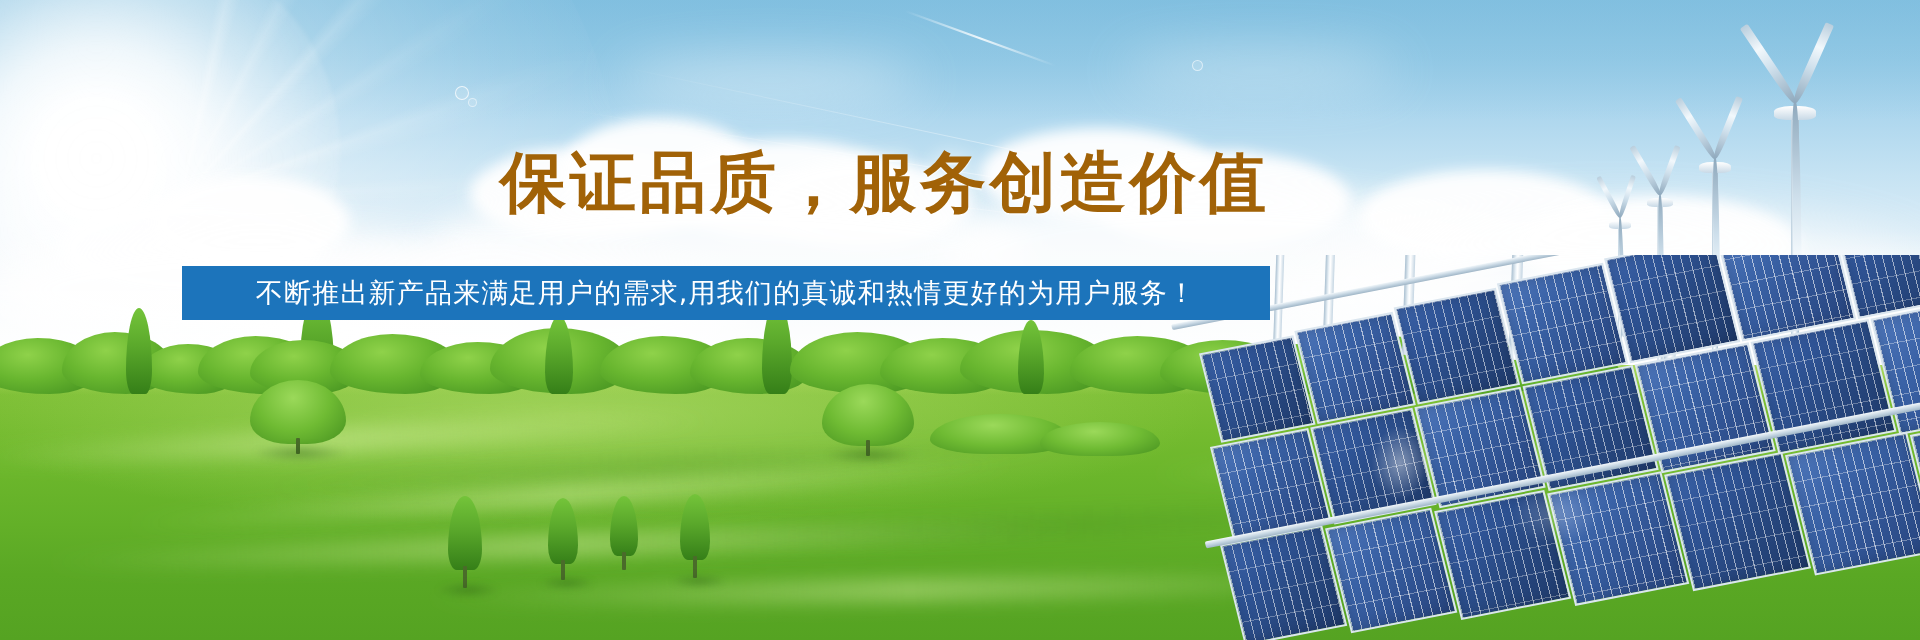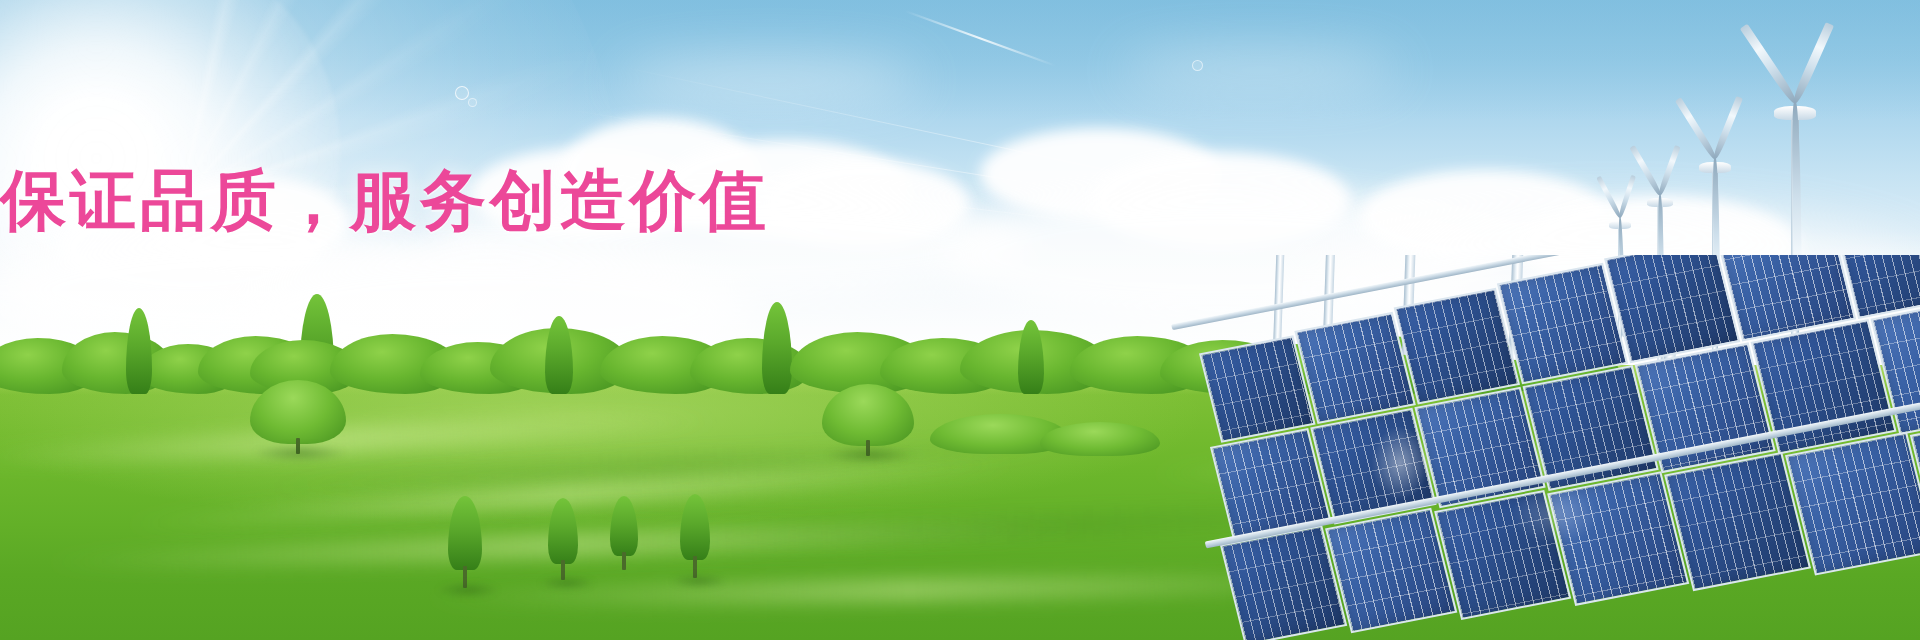--- a/index.html
+++ b/index.html
@@ -234,26 +234,26 @@
   .panel-glare {
     position:absolute;
     background:radial-gradient(ellipse at 50% 50%, rgba(255,255,255,.42), rgba(255,255,255,0) 68%);
     border-radius:50%;
     pointer-events:none;
   }
 
   
   .headline {
     position:absolute;
-    left:0; top:168px; width:1270px;
-    text-align:left;
+    left:0; top:150px; width:1270px;
+    text-align:right;
     font-size:66px;
     font-weight:700;
     letter-spacing:4px;
-    color:#ec4899;
+    color:#a16207;
     text-shadow:0 2px 0 rgba(255,255,255,.55), 0 0 18px rgba(255,255,255,.65);
     line-height:1;
     white-space:nowrap;
     font-family:"DejaVu Sans", "Liberation Sans", sans-serif;
   }
   .subbar {
     position:absolute;
     left:182px; top:266px;
     width:1088px; height:54px;
     background:#1c74bb;
@@ -451,14 +451,17 @@
 
       <div class="panel-frame-bar" style="left:40px; top:-34px; width:960px; height:6px;"></div>
     </div>
 
     <div class="panel-glare" style="left:200px; top:170px; width:60px; height:76px;"></div>
     <div class="panel-glare" style="left:340px; top:230px; width:90px; height:60px; opacity:.5;"></div>
   </div>
 
   <div class="headline">保证品质，服务创造价值</div>
 
+  <div class="subbar">
+    <span class="subbar-text">不断推出新产品来满足用户的需求,用我们的真诚和热情更好的为用户服务！</span>
+  </div>
 
 </div>
 
 </body></html>

